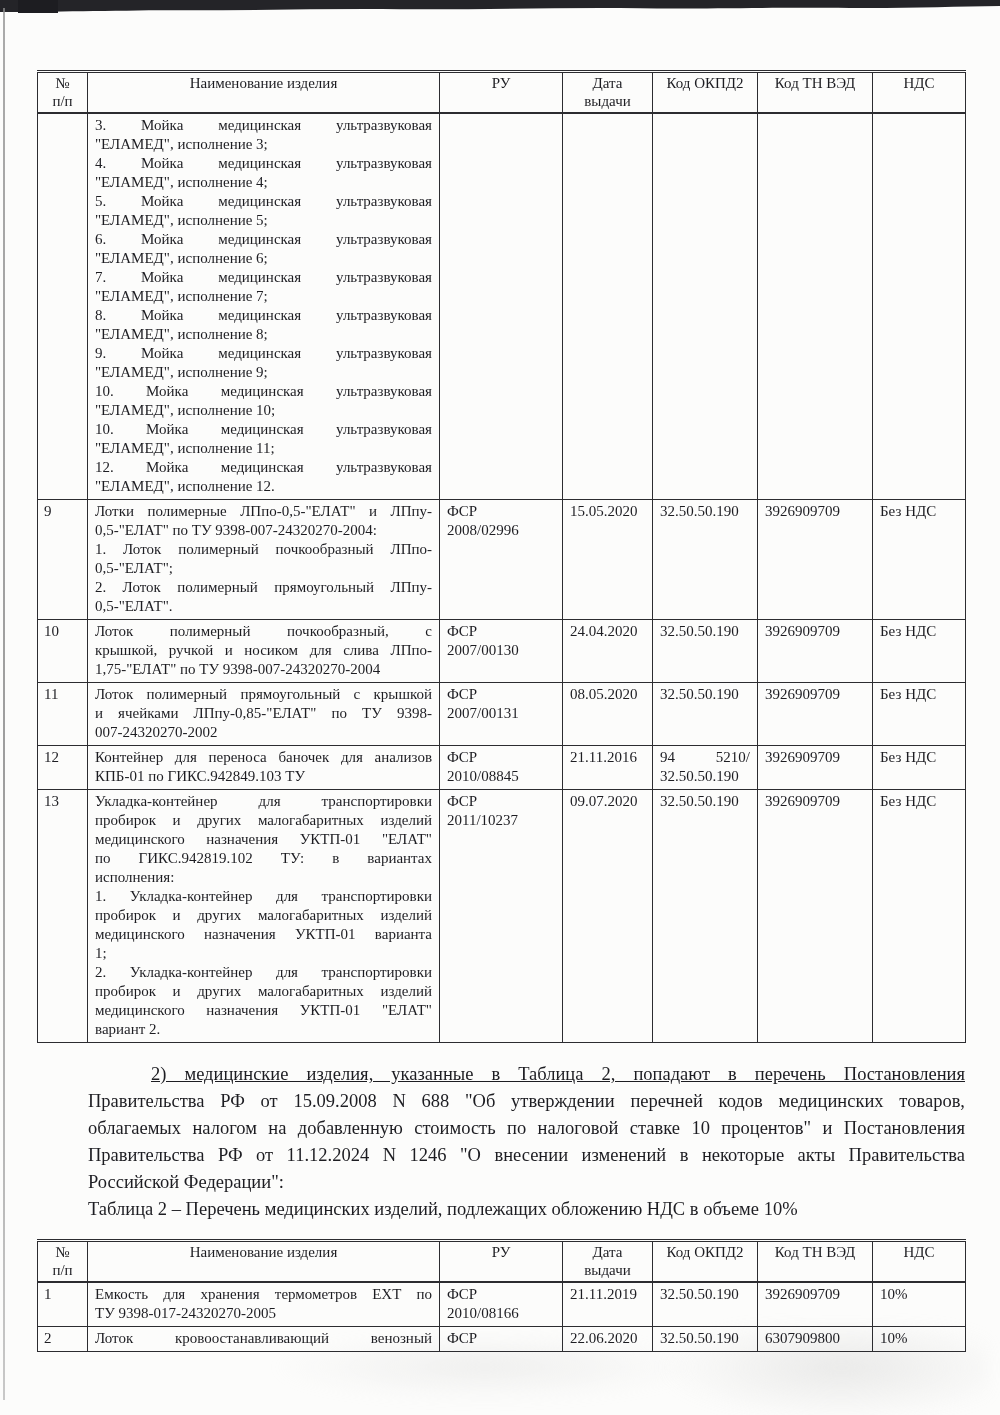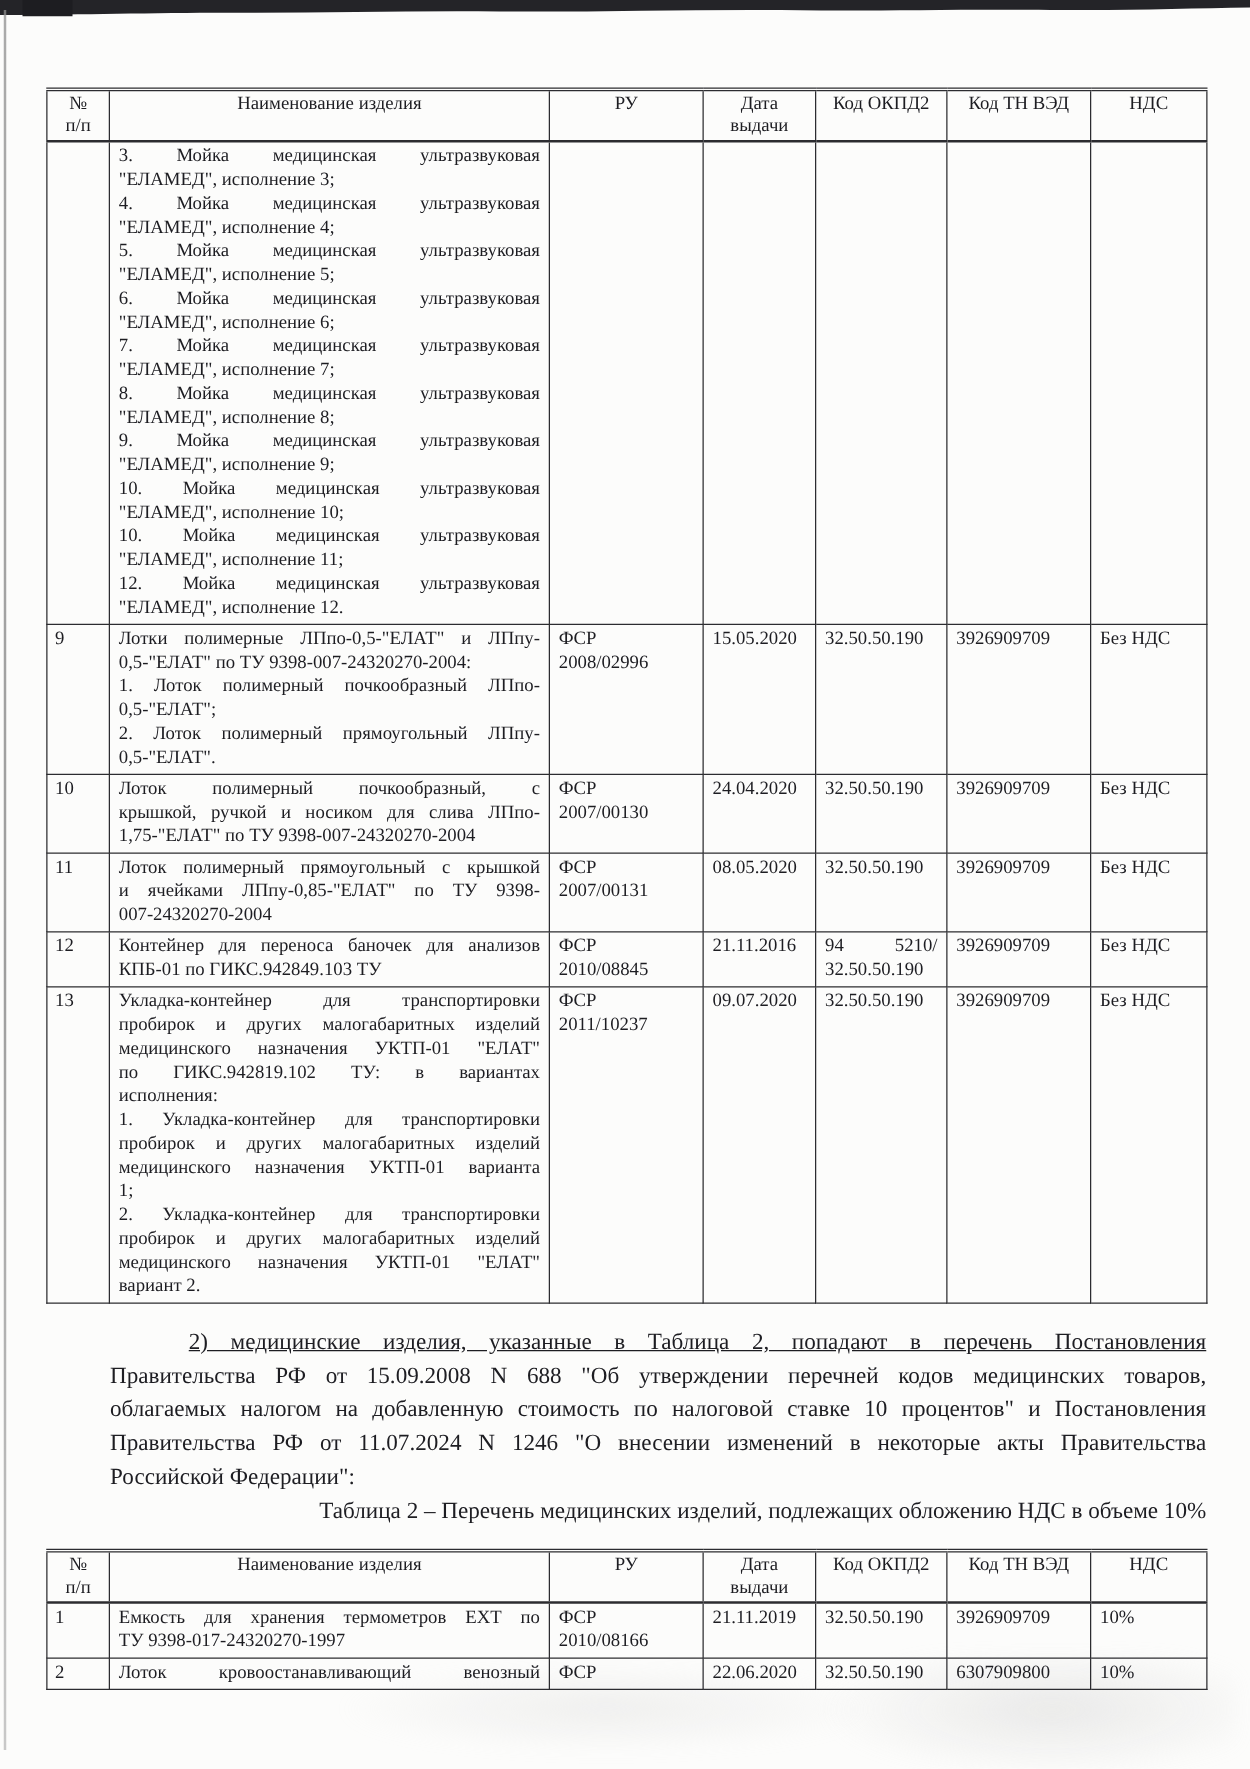--- a/index.html
+++ b/index.html
@@ -29,21 +29,21 @@
     border-top:3px double #2c2c30;border-bottom:2px solid #2c2c30;}
   td{padding:2px 7px 3px;}
   td.c-num{padding-left:6px;}
   .ln{text-align:left;}
   .ln.j{text-align:justify;text-align-last:justify;}
   
   .para{width:877px;margin:18px 0 0 88px;font-size:18.5px;line-height:27px;}
   .pline{text-align:left;}
   .pline.j{text-align:justify;text-align-last:justify;}
   .pline.indent{padding-left:63px;text-decoration:underline;}
-  .caption{width:877px;margin:0 0 16px 88px;font-size:18.5px;line-height:27px;text-align:right;}
+  .caption{width:877px;margin:0 0 16px 88px;font-size:18.5px;line-height:27px;text-align:left;}
 </style>
 </head>
 <body>
 
 <div class="scan-top">
   <svg width="1000" height="14" aria-hidden="true">
     <path d="M0,0 H1000 V6 C955,6.5 905,8.5 850,8 C765,7.2 700,9 640,8.2 C560,7.2 480,9.8 400,9.2 C320,8.4 240,10.8 160,10.2 C100,10.8 40,12 0,12 Z" fill="#242428"></path>
     <rect x="18" y="0" width="40" height="13" fill="#1d1d21"></rect>
   </svg>
 </div>
@@ -158,21 +158,21 @@
             <div class="ln">32.50.50.190</div>
           </td>
           <td class="c-tnved">3926909709</td>
           <td class="c-nds">Без НДС</td>
         </tr>
         <tr>
           <td class="c-num">11</td>
           <td class="c-name">
             <div class="ln j">Лоток полимерный прямоугольный с крышкой</div>
             <div class="ln j">и ячейками ЛПпу-0,85-"ЕЛАТ" по ТУ 9398-</div>
-            <div class="ln">007-24320270-2004</div>
+            <div class="ln">007-24320270-2002</div>
           </td>
           <td class="c-ru">
             <div class="ln">ФСР</div>
             <div class="ln">2007/00131</div>
           </td>
           <td class="c-date">08.05.2020</td>
           <td class="c-okpd">
             <div class="ln">32.50.50.190</div>
           </td>
           <td class="c-tnved">3926909709</td>
@@ -224,21 +224,21 @@
           <td class="c-tnved">3926909709</td>
           <td class="c-nds">Без НДС</td>
         </tr>
       </tbody>
   </table>
 
   <div class="para">
     <div class="pline j indent">2) медицинские изделия, указанные в Таблица 2, попадают в перечень Постановления</div>
     <div class="pline j">Правительства РФ от 15.09.2008 N 688 "Об утверждении перечней кодов медицинских товаров,</div>
     <div class="pline j">облагаемых налогом на добавленную стоимость по налоговой ставке 10 процентов" и Постановления</div>
-    <div class="pline j">Правительства РФ от 11.07.2024 N 1246 "О внесении изменений в некоторые акты Правительства</div>
+    <div class="pline j">Правительства РФ от 11.12.2024 N 1246 "О внесении изменений в некоторые акты Правительства</div>
     <div class="pline">Российской Федерации":</div>
   </div>
 
   <div class="caption">Таблица 2 – Перечень медицинских изделий, подлежащих обложению НДС в объеме 10%</div>
 
   <table id="table2">
     <colgroup>
       <col style="width:50px">
         <col style="width:352px">
         <col style="width:123px">
@@ -272,21 +272,21 @@
           <th>
             <div>НДС</div>
           </th>
         </tr>
       </thead>
     <tbody>
         <tr>
           <td class="c-num">1</td>
           <td class="c-name">
             <div class="ln j">Емкость для хранения термометров ЕХТ по</div>
-            <div class="ln">ТУ 9398-017-24320270-1997</div>
+            <div class="ln">ТУ 9398-017-24320270-2005</div>
           </td>
           <td class="c-ru">
             <div class="ln">ФСР</div>
             <div class="ln">2010/08166</div>
           </td>
           <td class="c-date">21.11.2019</td>
           <td class="c-okpd">
             <div class="ln">32.50.50.190</div>
           </td>
           <td class="c-tnved">3926909709</td>

